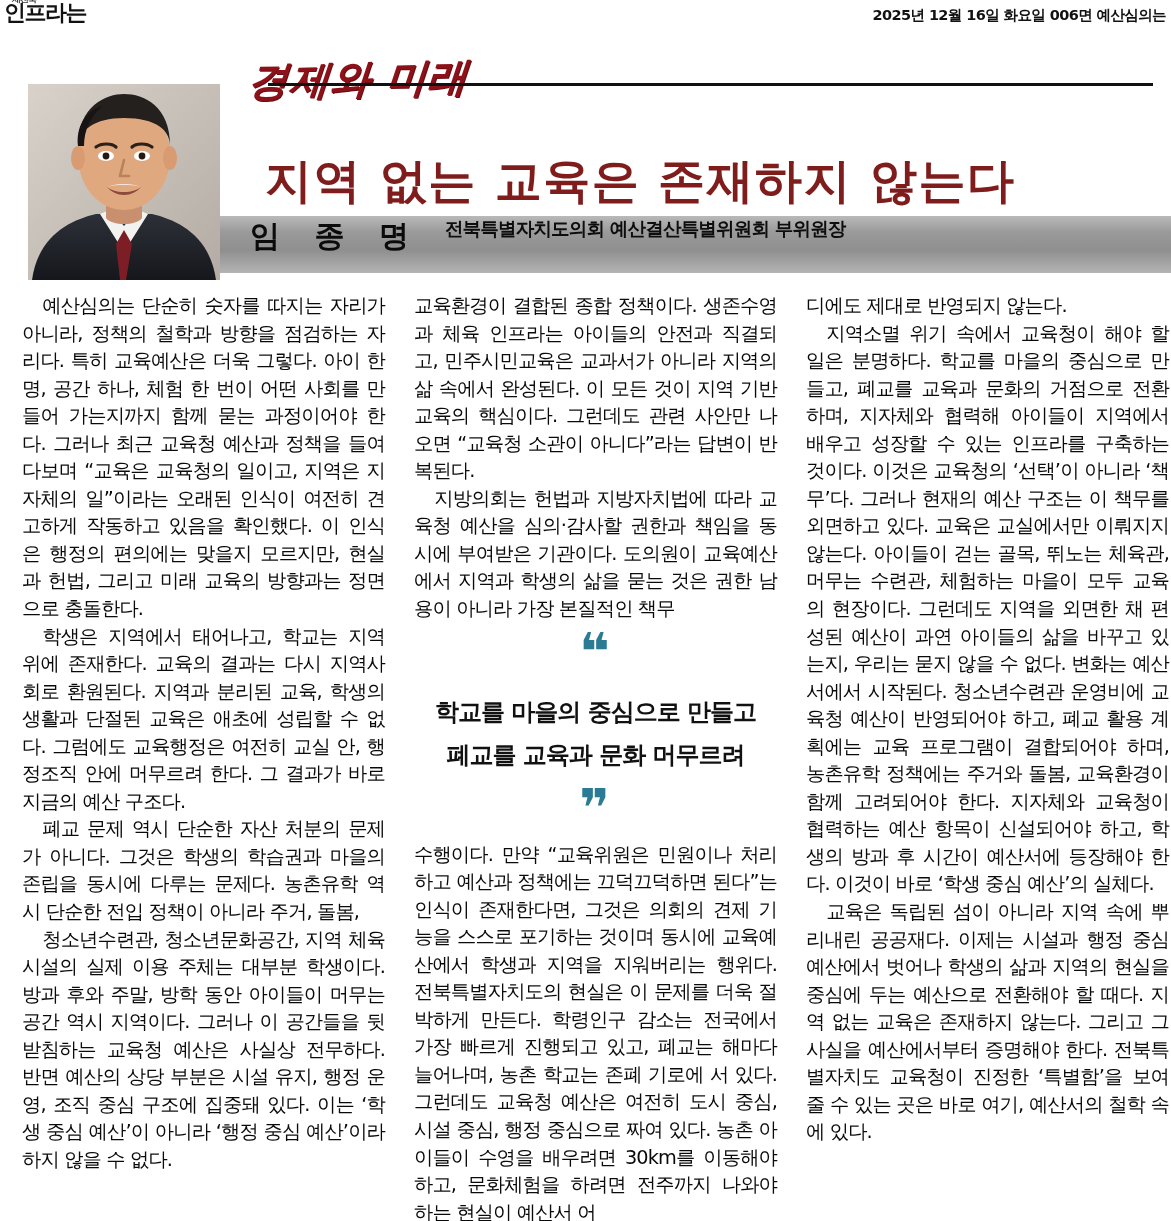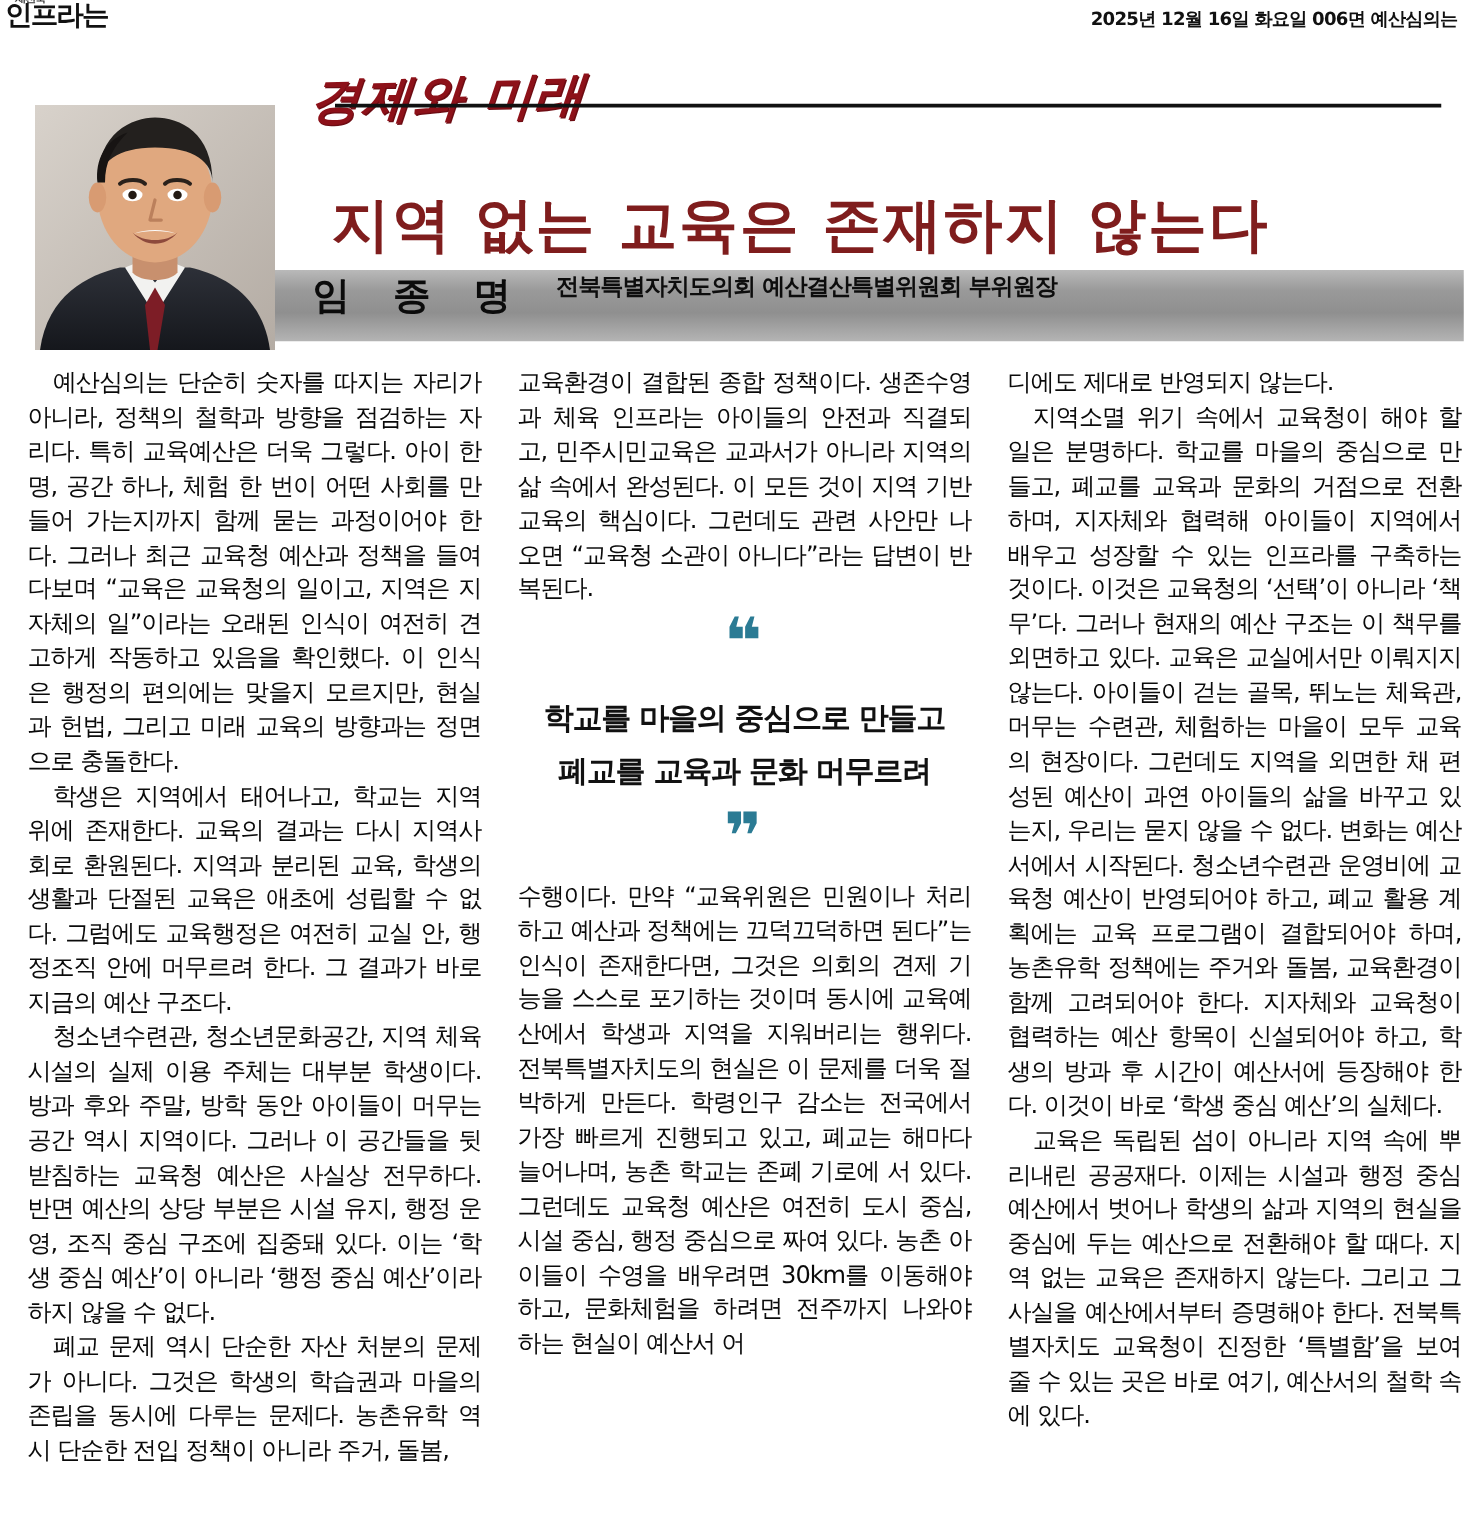--- a/index.html
+++ b/index.html
@@ -274,26 +274,27 @@
   <div class="byline-bar">
     <span class="byline-name">임 종 명</span>
     <span class="byline-affil">전북특별자치도의회 예산결산특별위원회 부위원장</span>
   </div>
 
   <div class="columns">
 
     <div class="col">
       <p>예산심의는 단순히 숫자를 따지는 자리가 아니라, 정책의 철학과 방향을 점검하는 자리다. 특히 교육예산은 더욱 그렇다. 아이 한 명, 공간 하나, 체험 한 번이 어떤 사회를 만들어 가는지까지 함께 묻는 과정이어야 한다. 그러나 최근 교육청 예산과 정책을 들여다보며 “교육은 교육청의 일이고, 지역은 지자체의 일”이라는 오래된 인식이 여전히 견고하게 작동하고 있음을 확인했다. 이 인식은 행정의 편의에는 맞을지 모르지만, 현실과 헌법, 그리고 미래 교육의 방향과는 정면으로 충돌한다.</p>
       <p>학생은 지역에서 태어나고, 학교는 지역 위에 존재한다. 교육의 결과는 다시 지역사회로 환원된다. 지역과 분리된 교육, 학생의 생활과 단절된 교육은 애초에 성립할 수 없다. 그럼에도 교육행정은 여전히 교실 안, 행정조직 안에 머무르려 한다. 그 결과가 바로 지금의 예산 구조다.</p>
+      <p>폐교 문제 역시 단순한 자산 처분의 문제가 아니다. 그것은 학생의 학습권과 마을의 존립을 동시에 다루는 문제다. 농촌유학 역시 단순한 전입 정책이 아니라 주거, 돌봄,</p>
       <p>청소년수련관, 청소년문화공간, 지역 체육시설의 실제 이용 주체는 대부분 학생이다. 방과 후와 주말, 방학 동안 아이들이 머무는 공간 역시 지역이다. 그러나 이 공간들을 뒷받침하는 교육청 예산은 사실상 전무하다. 반면 예산의 상당 부분은 시설 유지, 행정 운영, 조직 중심 구조에 집중돼 있다. 이는 ‘학생 중심 예산’이 아니라 ‘행정 중심 예산’이라 하지 않을 수 없다.</p>
-      <p>폐교 문제 역시 단순한 자산 처분의 문제가 아니다. 그것은 학생의 학습권과 마을의 존립을 동시에 다루는 문제다. 농촌유학 역시 단순한 전입 정책이 아니라 주거, 돌봄,</p>
     </div>
 
     <div class="col">
       <p class="noindent">교육환경이 결합된 종합 정책이다. 생존수영과 체육 인프라는 아이들의 안전과 직결되고, 민주시민교육은 교과서가 아니라 지역의 삶 속에서 완성된다. 이 모든 것이 지역 기반 교육의 핵심이다. 그런데도 관련 사안만 나오면 “교육청 소관이 아니다”라는 답변이 반복된다.</p>
+      <p>지방의회는 헌법과 지방자치법에 따라 교육청 예산을 심의·감사할 권한과 책임을 동시에 부여받은 기관이다. 도의원이 교육예산에서 지역과 학생의 삶을 묻는 것은 권한 남용이 아니라 가장 본질적인 책무</p>
 
       <div class="pullquote">
         <span class="pq-mark pq-open">❝</span>
         <div class="pq-line">학교를 마을의 중심으로 만들고</div>
         <div class="pq-line">폐교를 교육과 문화 머무르려</div>
         <span class="pq-mark pq-close">❞</span>
       </div>
 
       <p class="noindent">수행이다. 만약 “교육위원은 민원이나 처리하고 예산과 정책에는 끄덕끄덕하면 된다”는 인식이 존재한다면, 그것은 의회의 견제 기능을 스스로 포기하는 것이며 동시에 교육예산에서 학생과 지역을 지워버리는 행위다. 전북특별자치도의 현실은 이 문제를 더욱 절박하게 만든다. 학령인구 감소는 전국에서 가장 빠르게 진행되고 있고, 폐교는 해마다 늘어나며, 농촌 학교는 존폐 기로에 서 있다. 그런데도 교육청 예산은 여전히 도시 중심, 시설 중심, 행정 중심으로 짜여 있다. 농촌 아이들이 수영을 배우려면 30km를 이동해야 하고, 문화체험을 하려면 전주까지 나와야 하는 현실이 예산서 어</p>
     </div>

